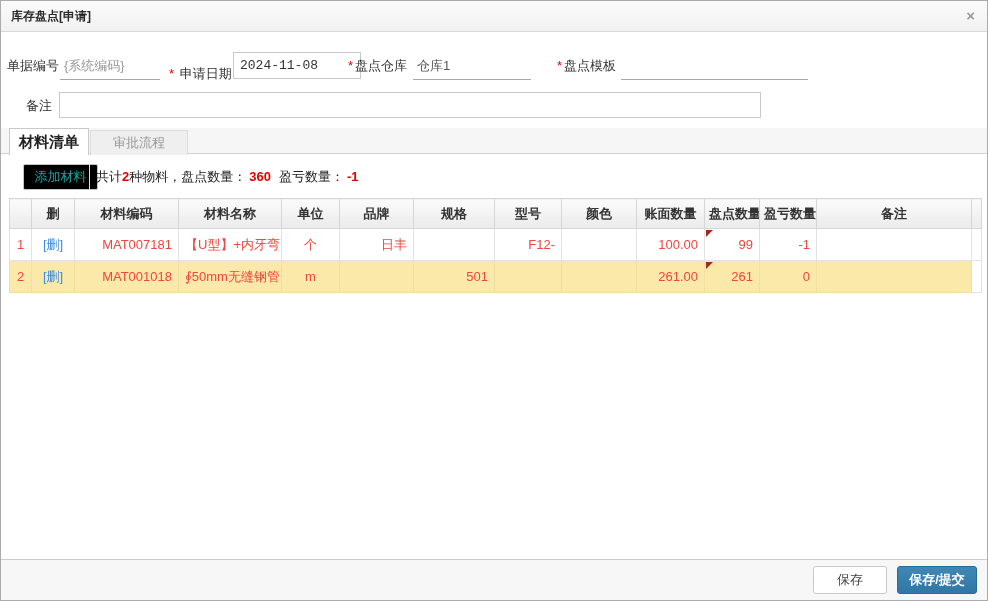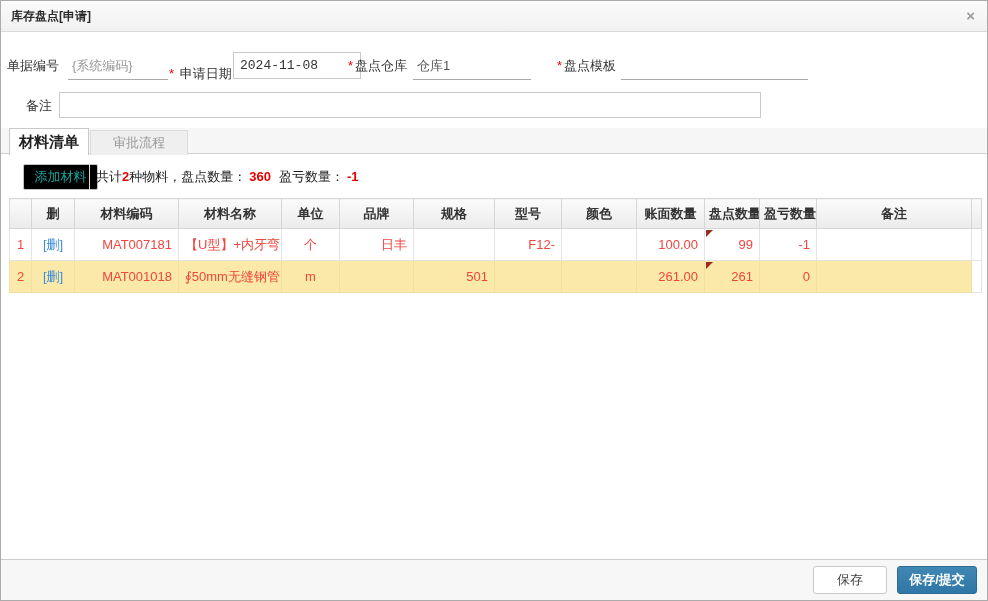--- a/index.html
+++ b/index.html
@@ -56,21 +56,21 @@
 <body>
 
 <div class="dialog">
 
   <div class="titlebar">
     <span class="title">库存盘点[申请]</span>
     <span class="close">×</span>
   </div>
 
   <span class="fld-label" style="left:6px;">单据编号</span>
-  <span class="ufield gray" style="left:67px; width:100px;">{系统编码}</span>
+  <span class="ufield gray" style="left:59px; width:100px;">{系统编码}</span>
 
   <span class="fld-label" style="left:168px;margin-top:8px;"><span class="star">*</span> <span>申请日期</span></span>
   <input class="boxfield" style="left: 232px; width: 128px; font-family: Liberation Mono, monospace;" value="2024-11-08">
 
   <span class="fld-label" style="left:347px;"><span class="star">*</span><span>盘点仓库</span></span>
   <span class="ufield" style="left:412px; width:118px;">仓库1</span>
 
   <span class="fld-label" style="left:556px;"><span class="star">*</span><span>盘点模板</span></span>
   <span class="ufield" style="left:620px; width:187px;"></span>
 

